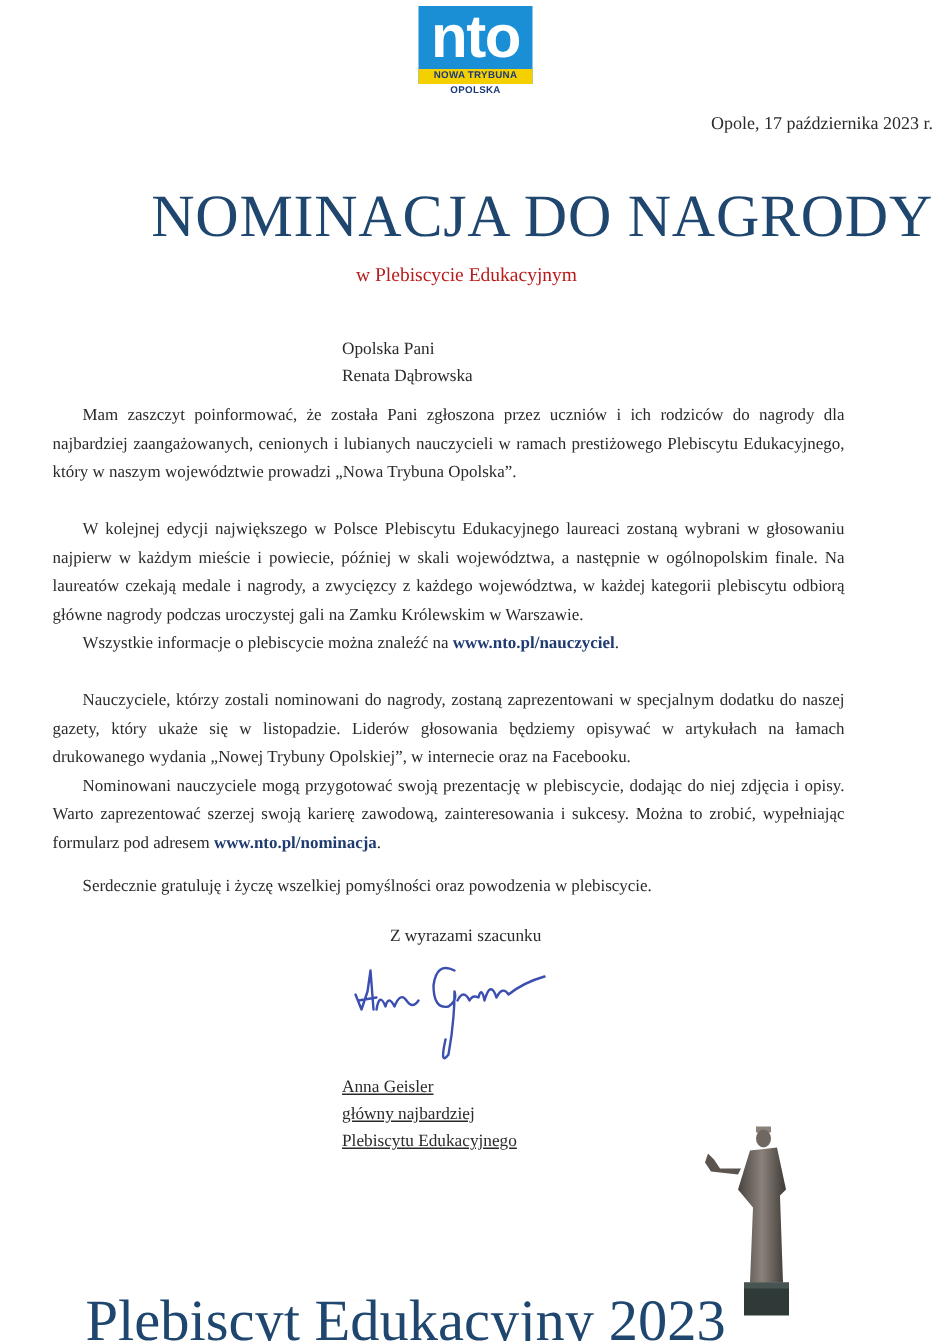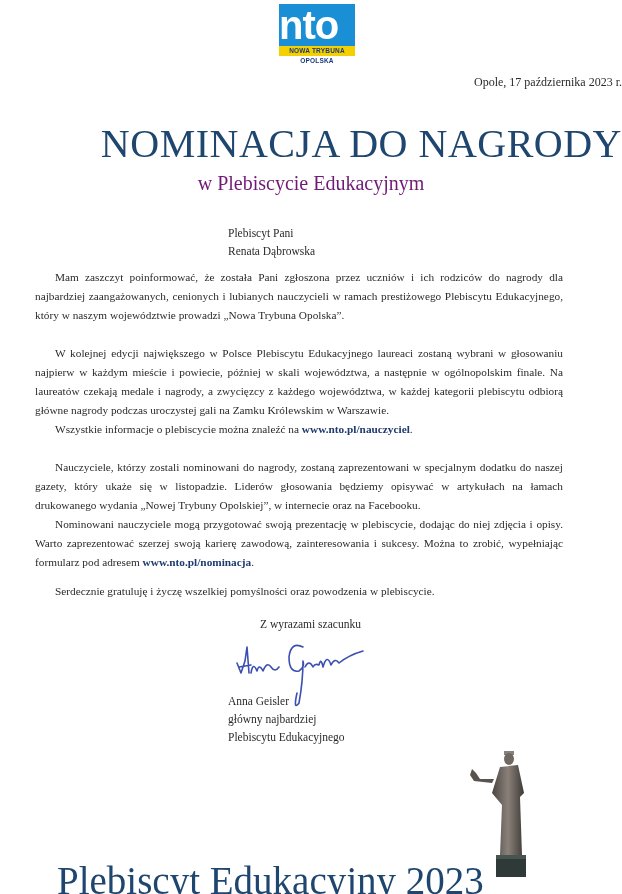--- a/index.html
+++ b/index.html
@@ -8,41 +8,41 @@
       font-family: "Liberation Serif", "DejaVu Serif", serif;
       color: #2a2a2a;
     }
     .logo {
       position: absolute; left: 279px; top: 4px; width: 76px; height: 52px;
       background: #1b8fd6; box-sizing: border-box;
     }
     .logo-text {
       position: absolute; left: 0; right: 0; top: 0; height: 42px;
       color: #ffffff; font-family: "Liberation Sans", "DejaVu Sans", sans-serif;
-      font-weight: bold; font-size: 40px; line-height: 42px; 
+      font-weight: bold; font-size: 40px; line-height: 42px; text-align: center;
       letter-spacing: -1px;
     }
     .logo-band {
       position: absolute; left: 0; right: 0; bottom: 0; height: 10px;
       background: #f5d000; color: #1a3a7a;
       font-family: "Liberation Sans", "DejaVu Sans", sans-serif;
       font-weight: bold; font-size: 6.5px; line-height: 10px; text-align: center;
       letter-spacing: 0.2px;
     }
     .date {
       position: absolute; left: 0; right: 0; top: 75px; text-align: right;
       font-size: 12px;
     }
     .title {
       position: absolute; left: 0; right: 0; top: 122px; text-align: right;
       font-size: 40px; color: #1e466e; letter-spacing: 0.5px; line-height: 44px;
     }
     .subtitle {
       position: absolute; left: 0; right: 0; top: 171px; text-align: center;
-      font-size: 20px; color: #701a75; line-height: 24px;
+      font-size: 13px; color: #b91c1c; line-height: 24px;
     }
     .salutation {
       position: absolute; left: 228px; top: 224px; font-size: 11.5px; line-height: 18px;
     }
     .body-text {
       position: absolute; left: 35px; width: 528px; font-size: 11.3px; line-height: 19px;
       text-align: justify;
     }
     .body-text p { margin: 0; text-indent: 20px; }
     .link { color: #1e3a6e; font-weight: bold; }
@@ -67,21 +67,21 @@
 <div class="logo">
   <div class="logo-text">nto</div>
   <div class="logo-band">NOWA TRYBUNA OPOLSKA</div>
 </div>
 
 <div class="date">Opole, 17 października 2023 r.</div>
 <div class="title">NOMINACJA DO NAGRODY</div>
 <div class="subtitle">w Plebiscycie Edukacyjnym</div>
 
 <div class="salutation">
-  <div>Plebiscyt Pani</div>
+  <div>Opolska Pani</div>
   <div>Renata Dąbrowska</div>
 </div>
 
 <div class="body-text" style="top:268px;">
   <p>Mam zaszczyt poinformować, że została Pani zgłoszona przez uczniów i ich rodziców do nagrody dla najbardziej zaangażowanych, cenionych i lubianych nauczycieli w ramach prestiżowego Plebiscytu Edukacyjnego, który w naszym województwie prowadzi „Nowa Trybuna Opolska”.</p>
 </div>
 
 <div class="body-text" style="top:344px;">
   <p>W kolejnej edycji największego w Polsce Plebiscytu Edukacyjnego laureaci zostaną wybrani w głosowaniu najpierw w każdym mieście i powiecie, później w skali województwa, a następnie w ogólnopolskim finale. Na laureatów czekają medale i nagrody, a zwycięzcy z każdego województwa, w każdej kategorii plebiscytu odbiorą główne nagrody podczas uroczystej gali na Zamku Królewskim w Warszawie.</p>
 </div>
@@ -106,21 +106,21 @@
 
 <svg class="signature" viewBox="0 0 140 80">
   <g fill="none" stroke="#3b4fb0" stroke-width="1.6" stroke-linecap="round" stroke-linejoin="round">
     <path d="M4 30 L8 40 L12 28 L14 14 L16 40 M6 34 L18 32"></path>
     <path d="M18 40 Q20 28 24 38 Q26 30 30 38 Q34 28 38 34 Q42 40 46 34"></path>
     <path d="M70 14 Q58 8 56 24 Q56 40 66 38 Q72 34 70 28 Q70 48 66 70 Q60 78 64 60"></path>
     <path d="M72 34 Q76 26 80 34 Q82 30 86 32 Q88 24 90 34 Q94 20 98 32 Q102 24 106 30 Q116 22 130 18"></path>
   </g>
 </svg>
 
-<div class="closing" style="top:692px;">
+<div class="closing" style="top:716px;text-decoration:underline;">
   <div>Anna Geisler</div>
   <div>główny najbardziej</div>
   <div>Plebiscytu Edukacyjnego</div>
 </div>
 
 <div class="footer-title">Plebiscyt Edukacyjny 2023</div>
 
 <svg class="statue" viewBox="0 0 80 135">
   <defs>
     <linearGradient id="bronze" x1="0" x2="1" y1="0" y2="0">

